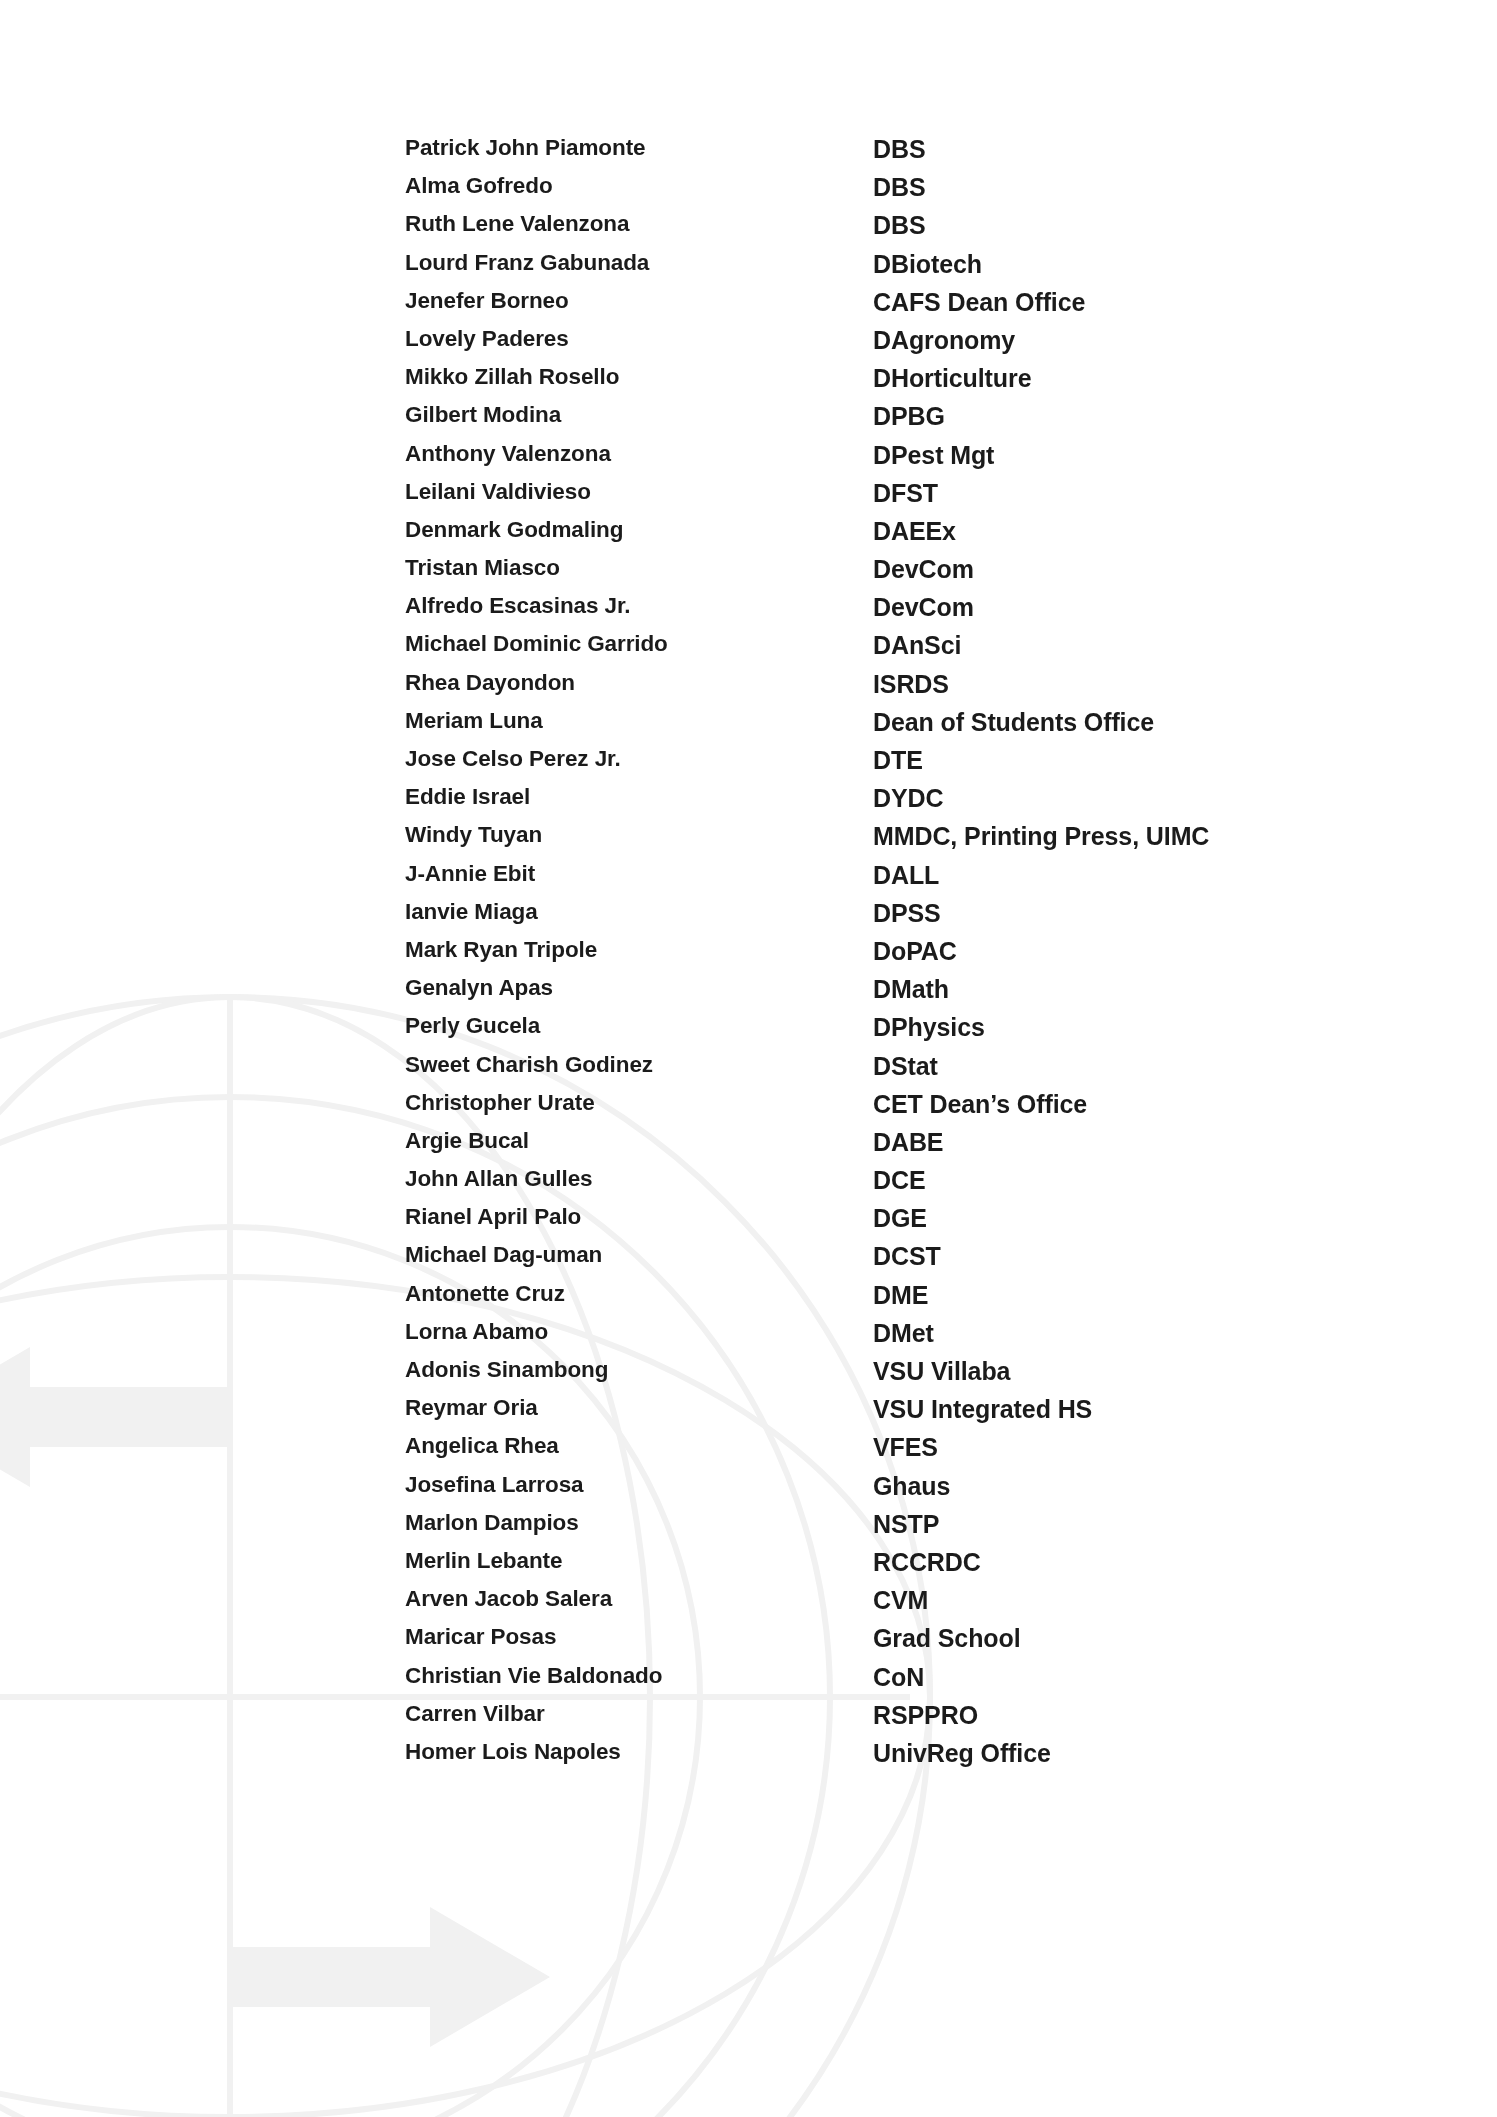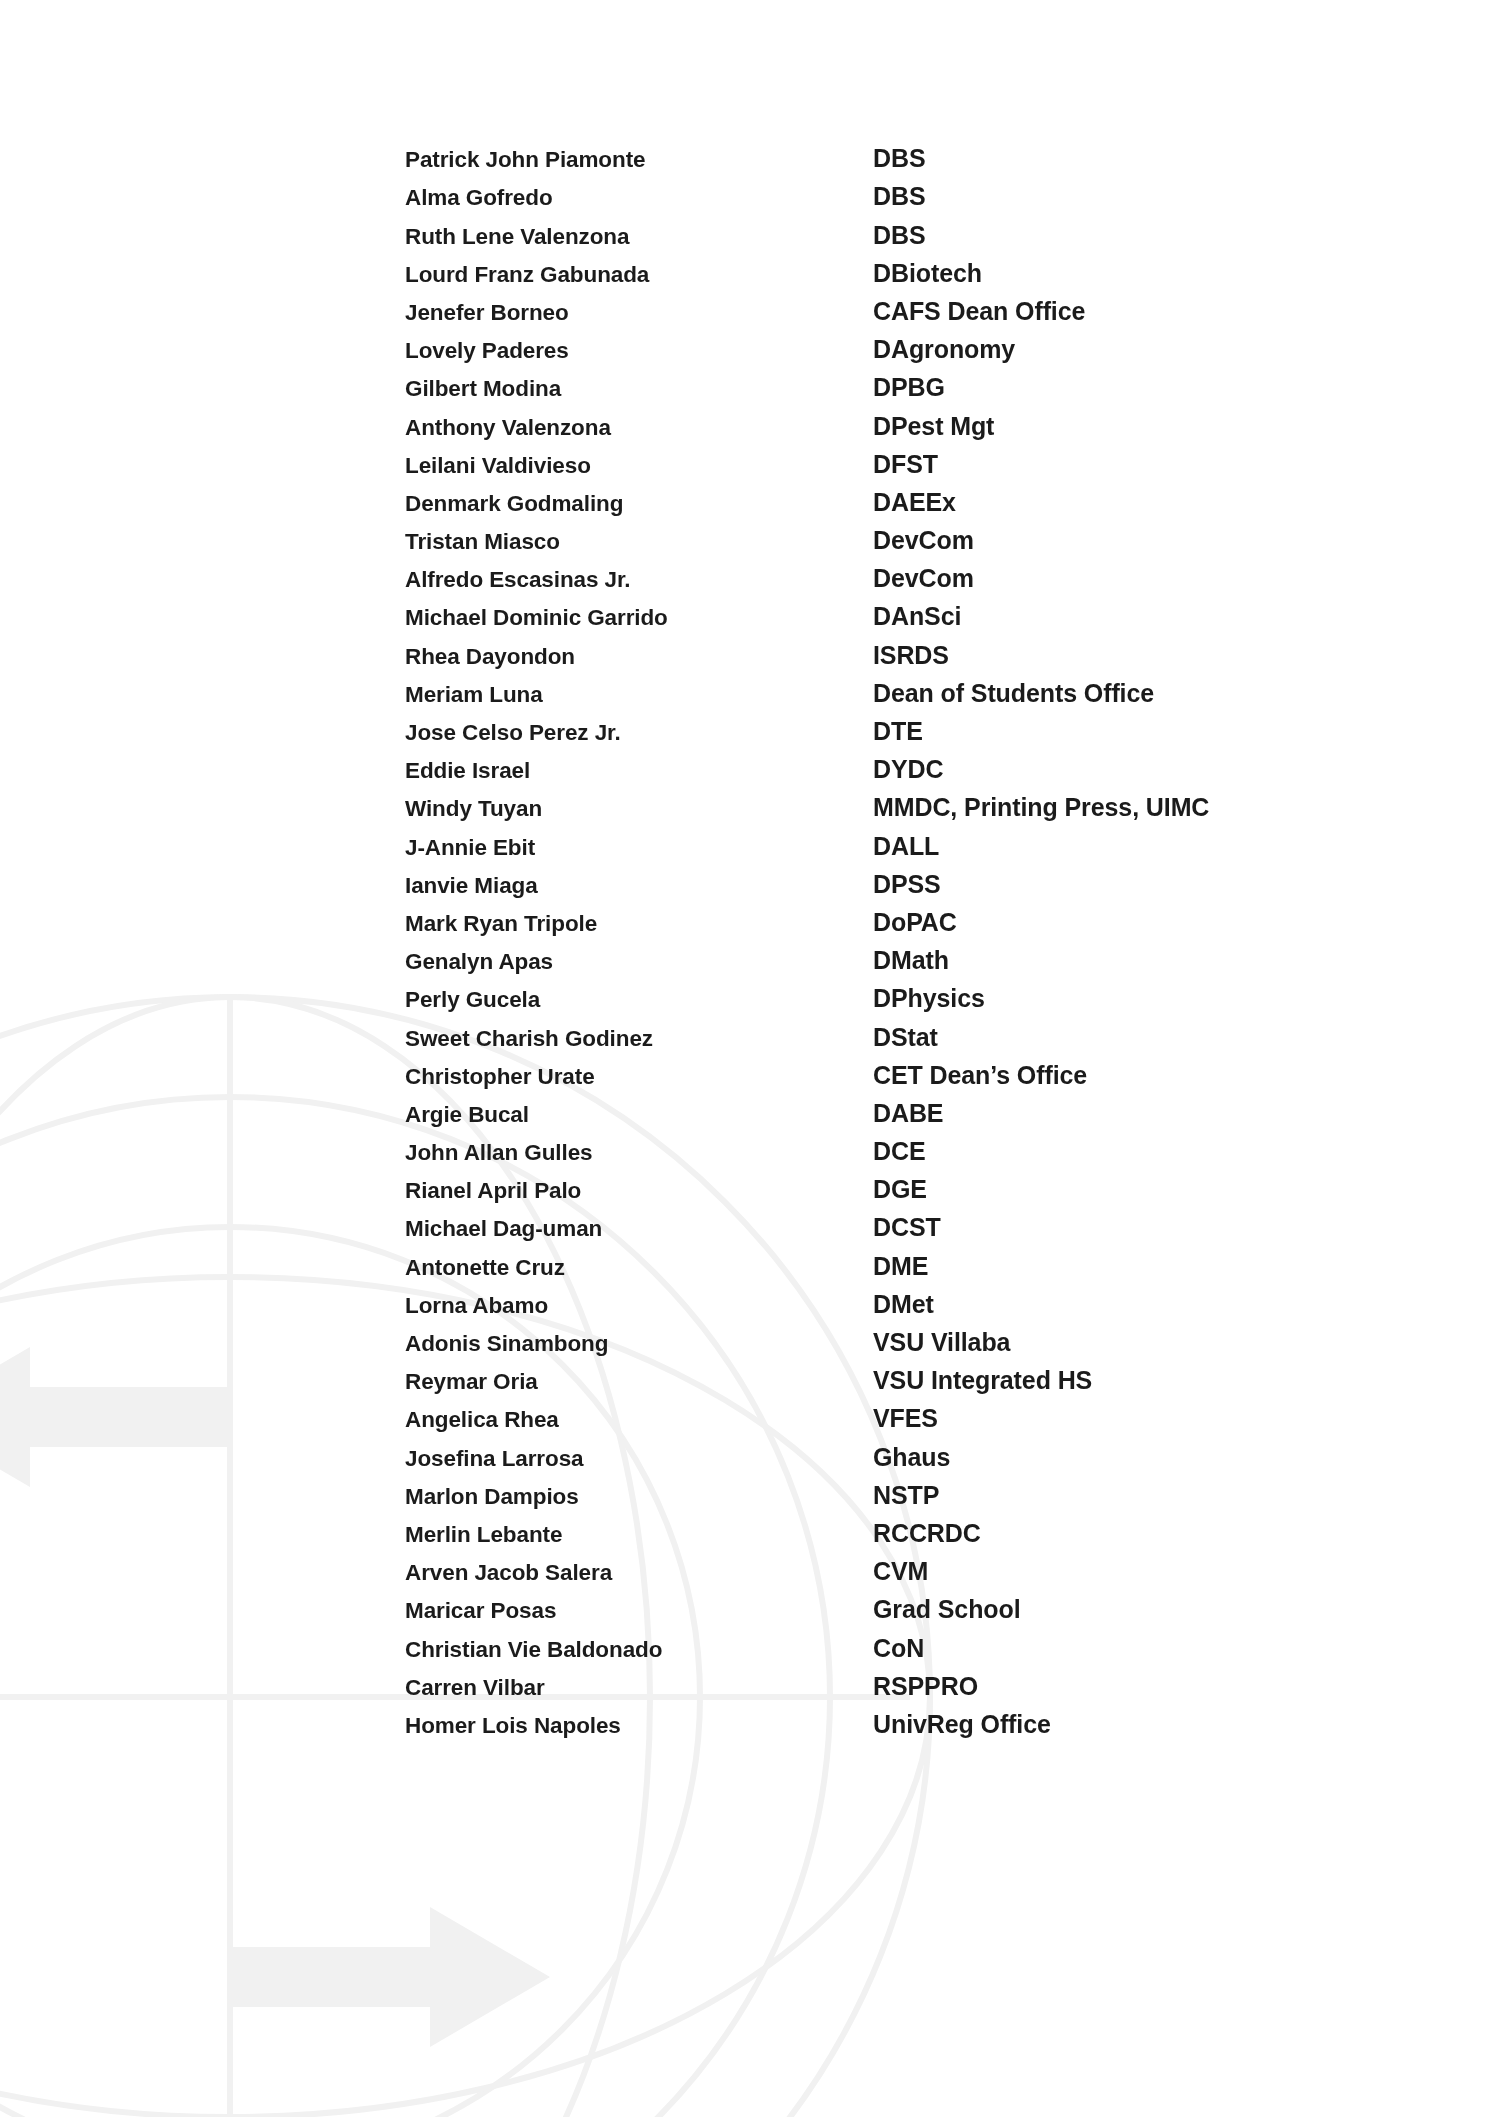--- a/index.html
+++ b/index.html
@@ -38,21 +38,21 @@
   }
 
   .list {
     position: absolute;
     left: 405px;
     top: 135px;
     width: 900px;
   }
   .row {
     display: flex;
-    align-items: flex-end;
+    align-items: flex-start;
     height: 38.2px;
   }
   .name {
     width: 468px;
     flex: 0 0 468px;
     font-size: 22.5px;
     font-weight: bold;
     color: #1b1b1b;
     letter-spacing: -0.1px;
     white-space: nowrap;
@@ -109,20 +109,24 @@
         </div>
       <div class="row">
           <span class="name">Jenefer Borneo</span>
           <span class="unit">CAFS Dean Office</span>
         </div>
       <div class="row">
           <span class="name">Lovely Paderes</span>
           <span class="unit">DAgronomy</span>
         </div>
       <div class="row">
+          <span class="name">Mikko Zillah Rosello</span>
+          <span class="unit">DHorticulture</span>
+        </div>
+      <div class="row">
           <span class="name">Gilbert Modina</span>
           <span class="unit">DPBG</span>
         </div>
       <div class="row">
           <span class="name">Anthony Valenzona</span>
           <span class="unit">DPest Mgt</span>
         </div>
       <div class="row">
           <span class="name">Leilani Valdivieso</span>
           <span class="unit">DFST</span>

